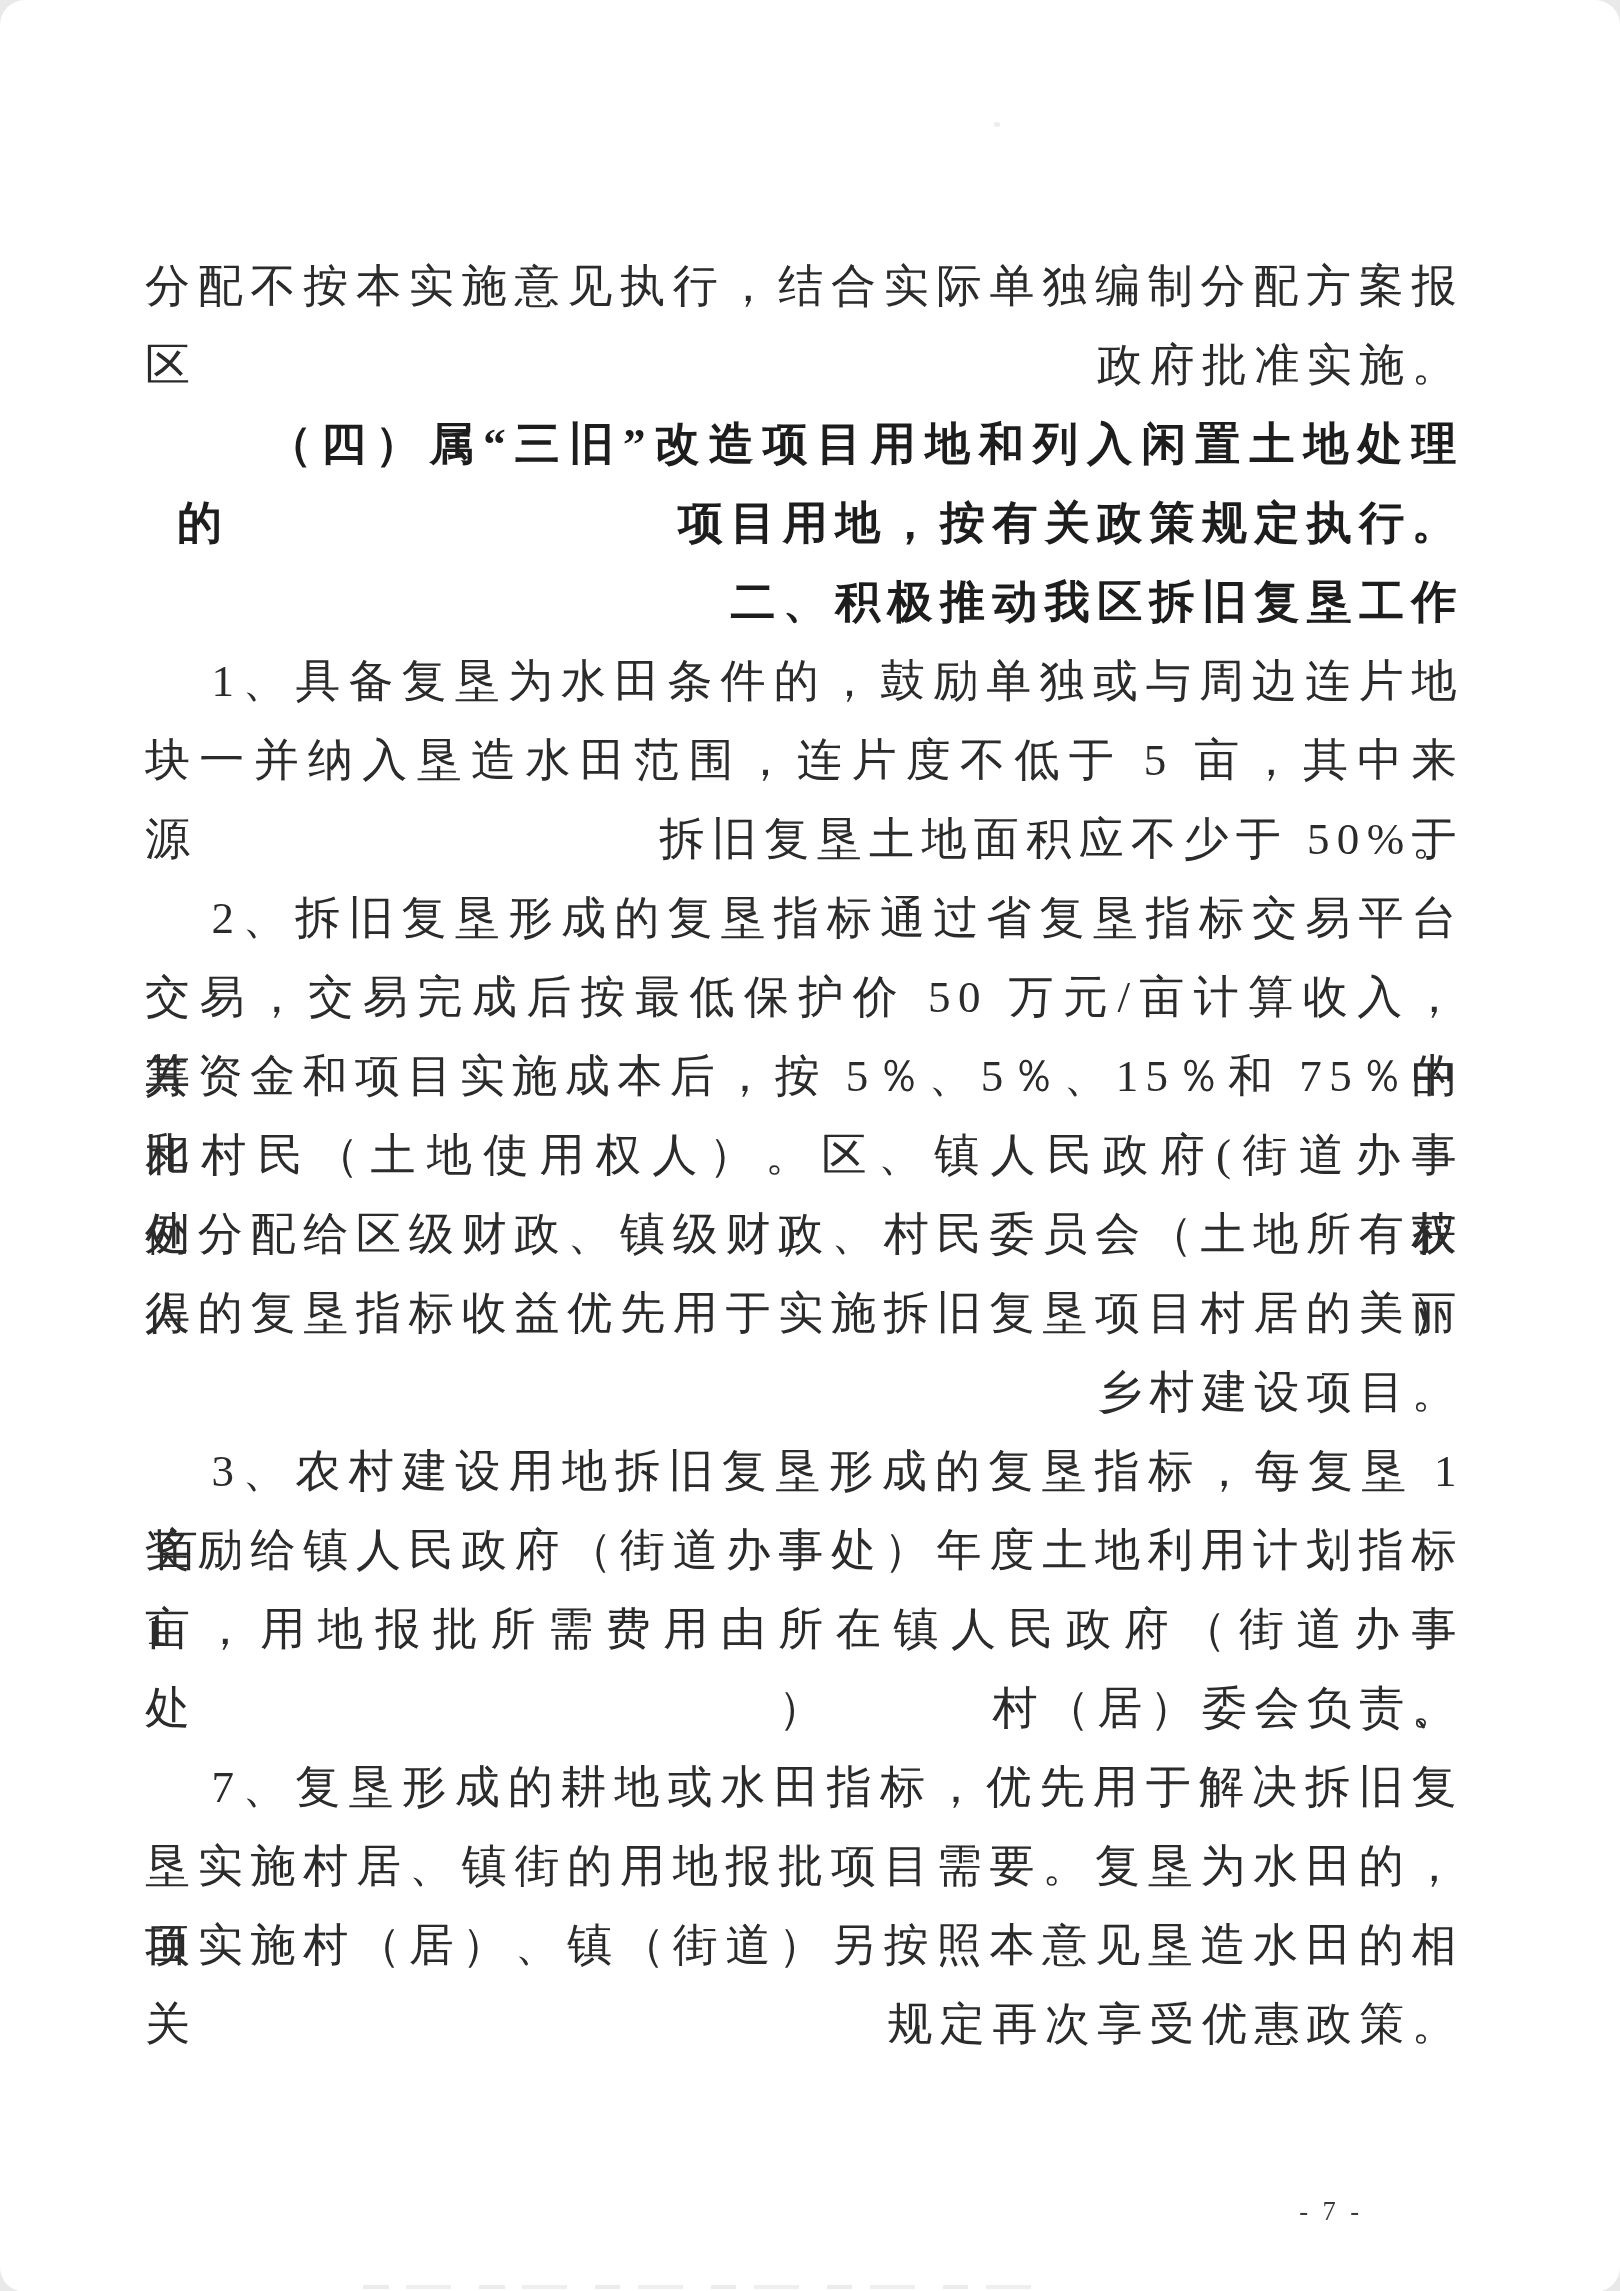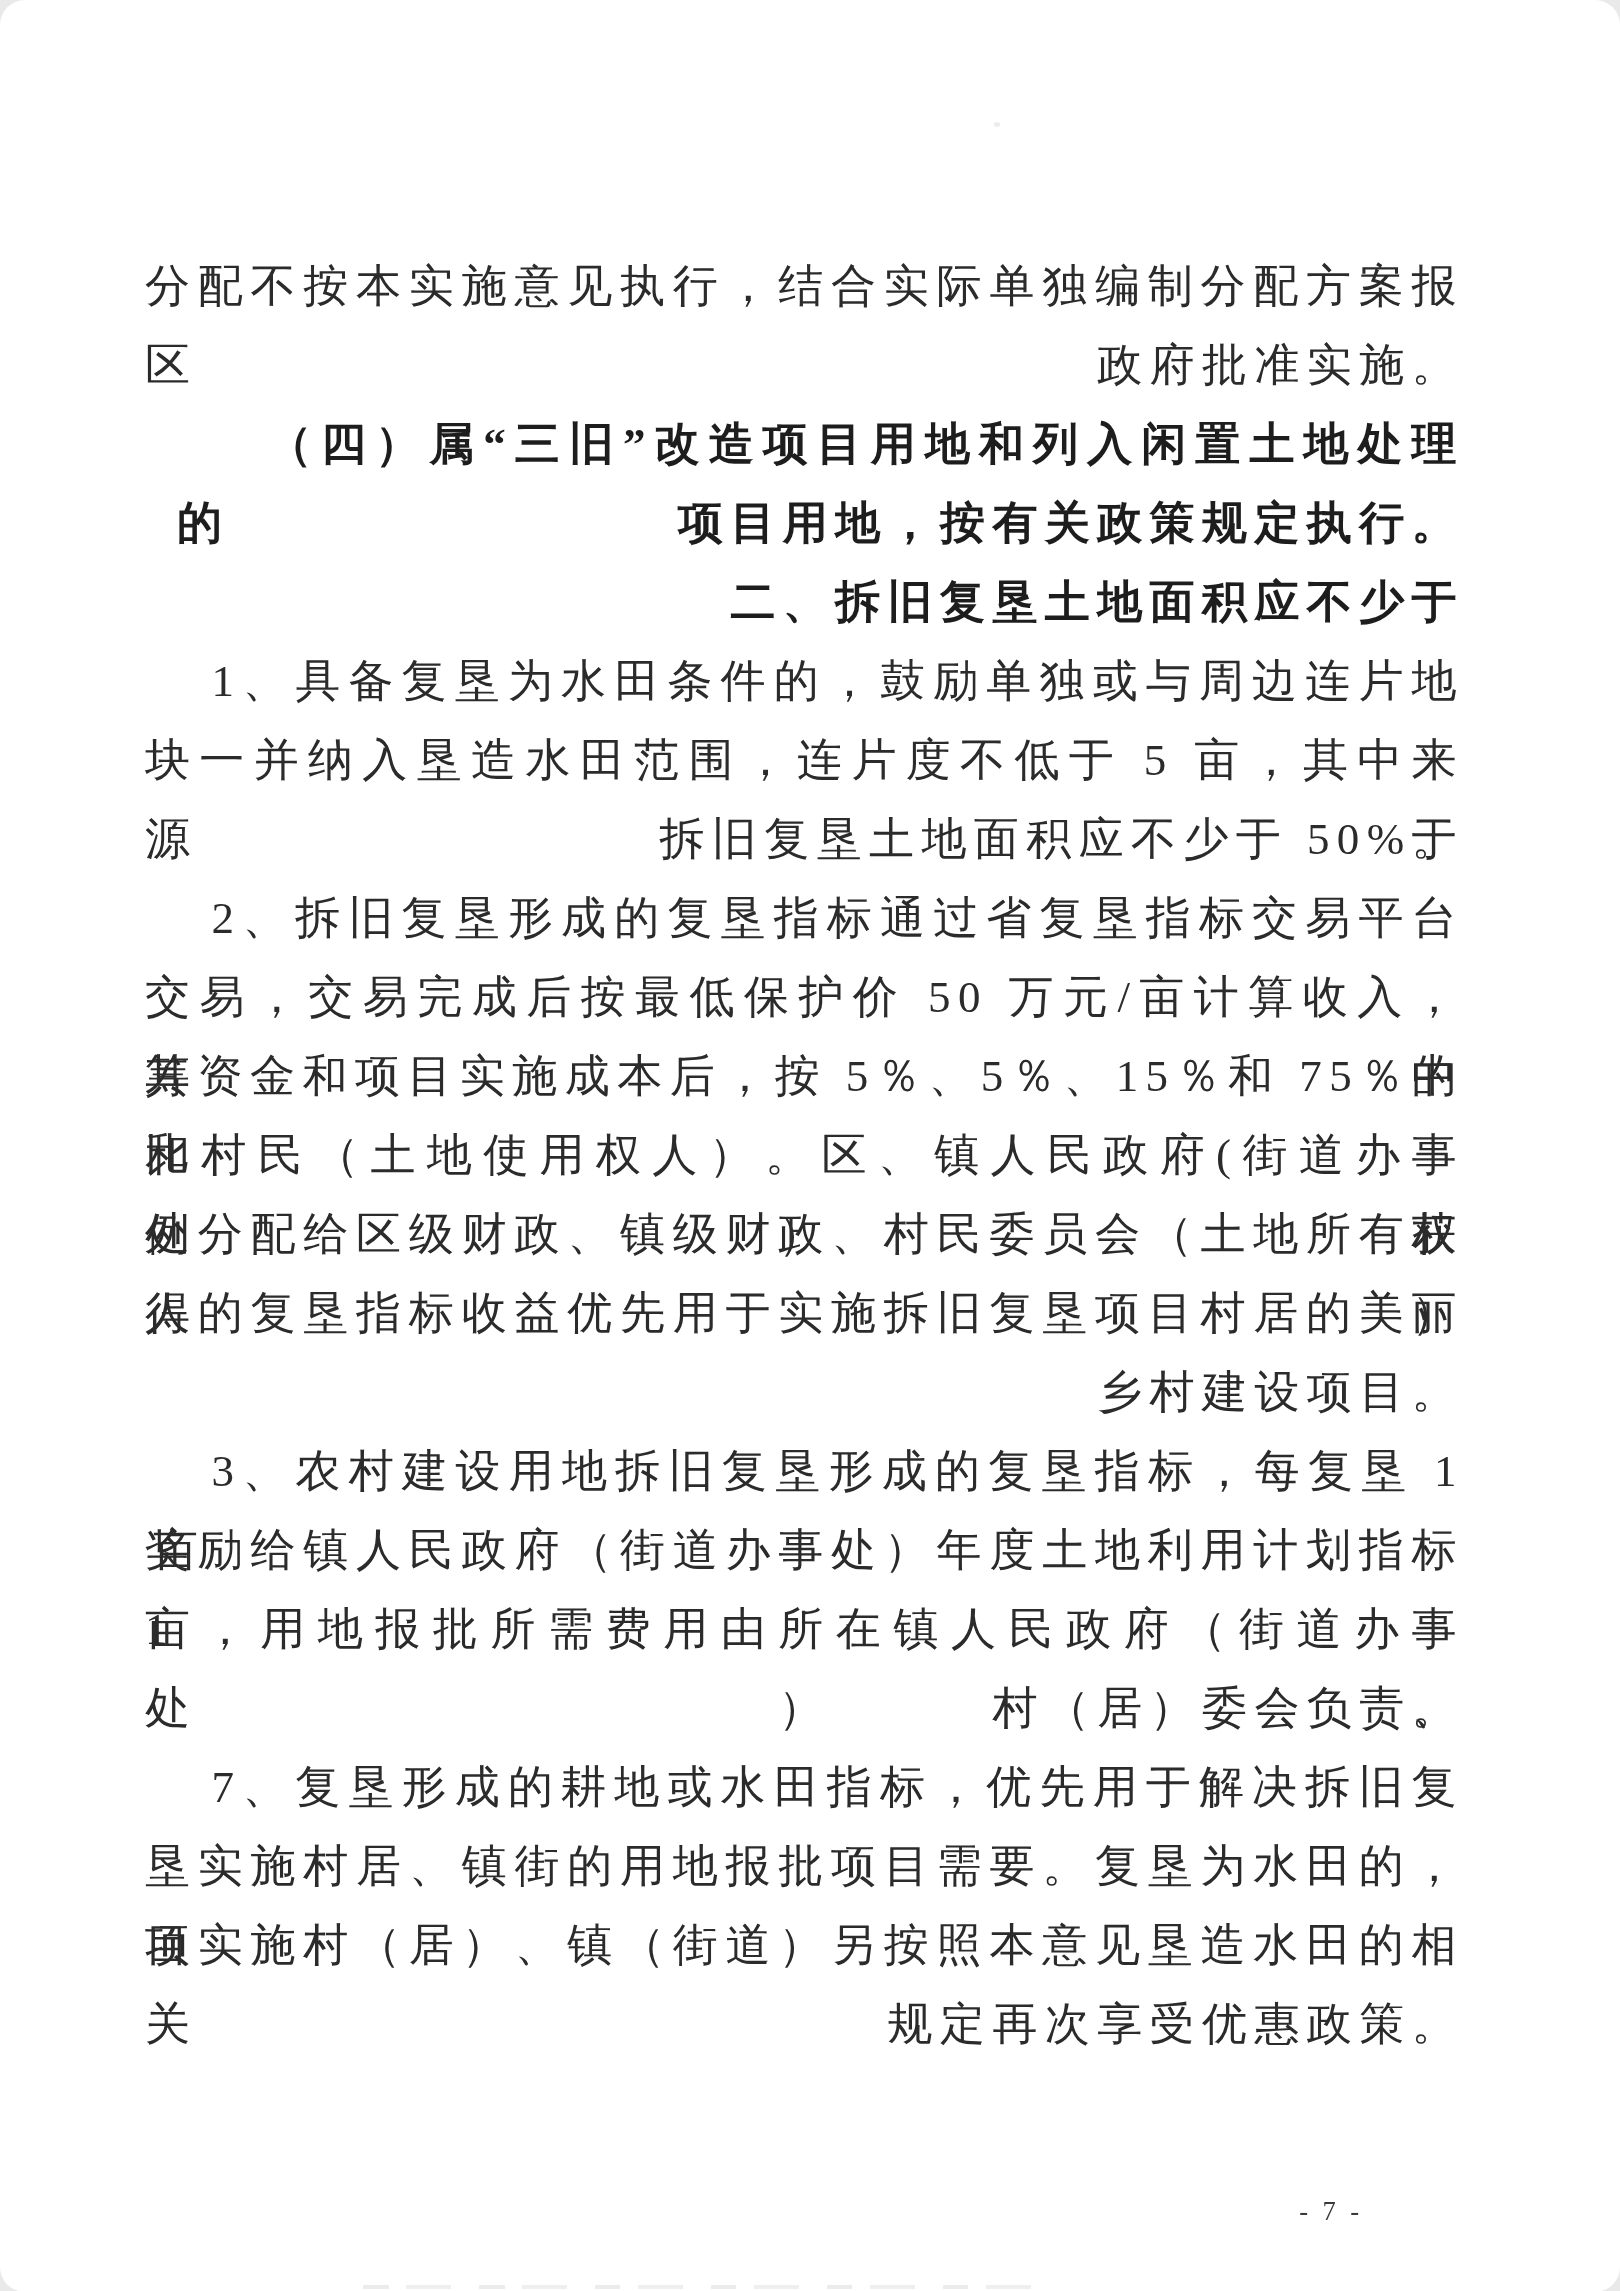--- a/index.html
+++ b/index.html
@@ -90,21 +90,21 @@
 
 <div class="page">
 
   <div class="speck"></div>
 
   <div class="text-block">
     <div class="line j">分配不按本实施意见执行，结合实际单独编制分配方案报区</div>
     <div class="line e">政府批准实施。</div>
     <div class="line j b i2">（四）属“三旧”改造项目用地和列入闲置土地处理的</div>
     <div class="line e b">项目用地，按有关政策规定执行。</div>
-    <div class="line e b i2">二、拆旧复垦土地面积应不少于</div>
+    <div class="line e b i2">二、积极推动我区拆旧复垦工作</div>
     <div class="line j i">1、具备复垦为水田条件的，鼓励单独或与周边连片地</div>
     <div class="line j">块一并纳入垦造水田范围，连片度不低于 5 亩，其中来源于</div>
     <div class="line e">拆旧复垦土地面积应不少于 50%。</div>
     <div class="line j i">2、拆旧复垦形成的复垦指标通过省复垦指标交易平台</div>
     <div class="line j">交易，交易完成后按最低保护价 50 万元/亩计算收入，其中</div>
     <div class="line j">筹资金和项目实施成本后，按 5％、5％、15％和 75％的比</div>
     <div class="line j">和村民（土地使用权人）。区、镇人民政府(街道办事处）获</div>
     <div class="line j">例分配给区级财政、镇级财政、村民委员会（土地所有权人）</div>
     <div class="line j">得的复垦指标收益优先用于实施拆旧复垦项目村居的美丽</div>
     <div class="line e">乡村建设项目。</div>

